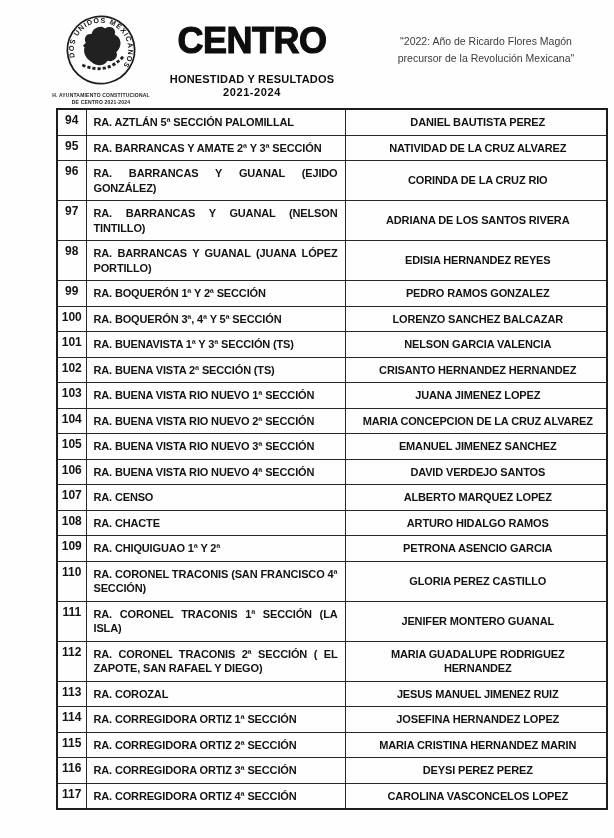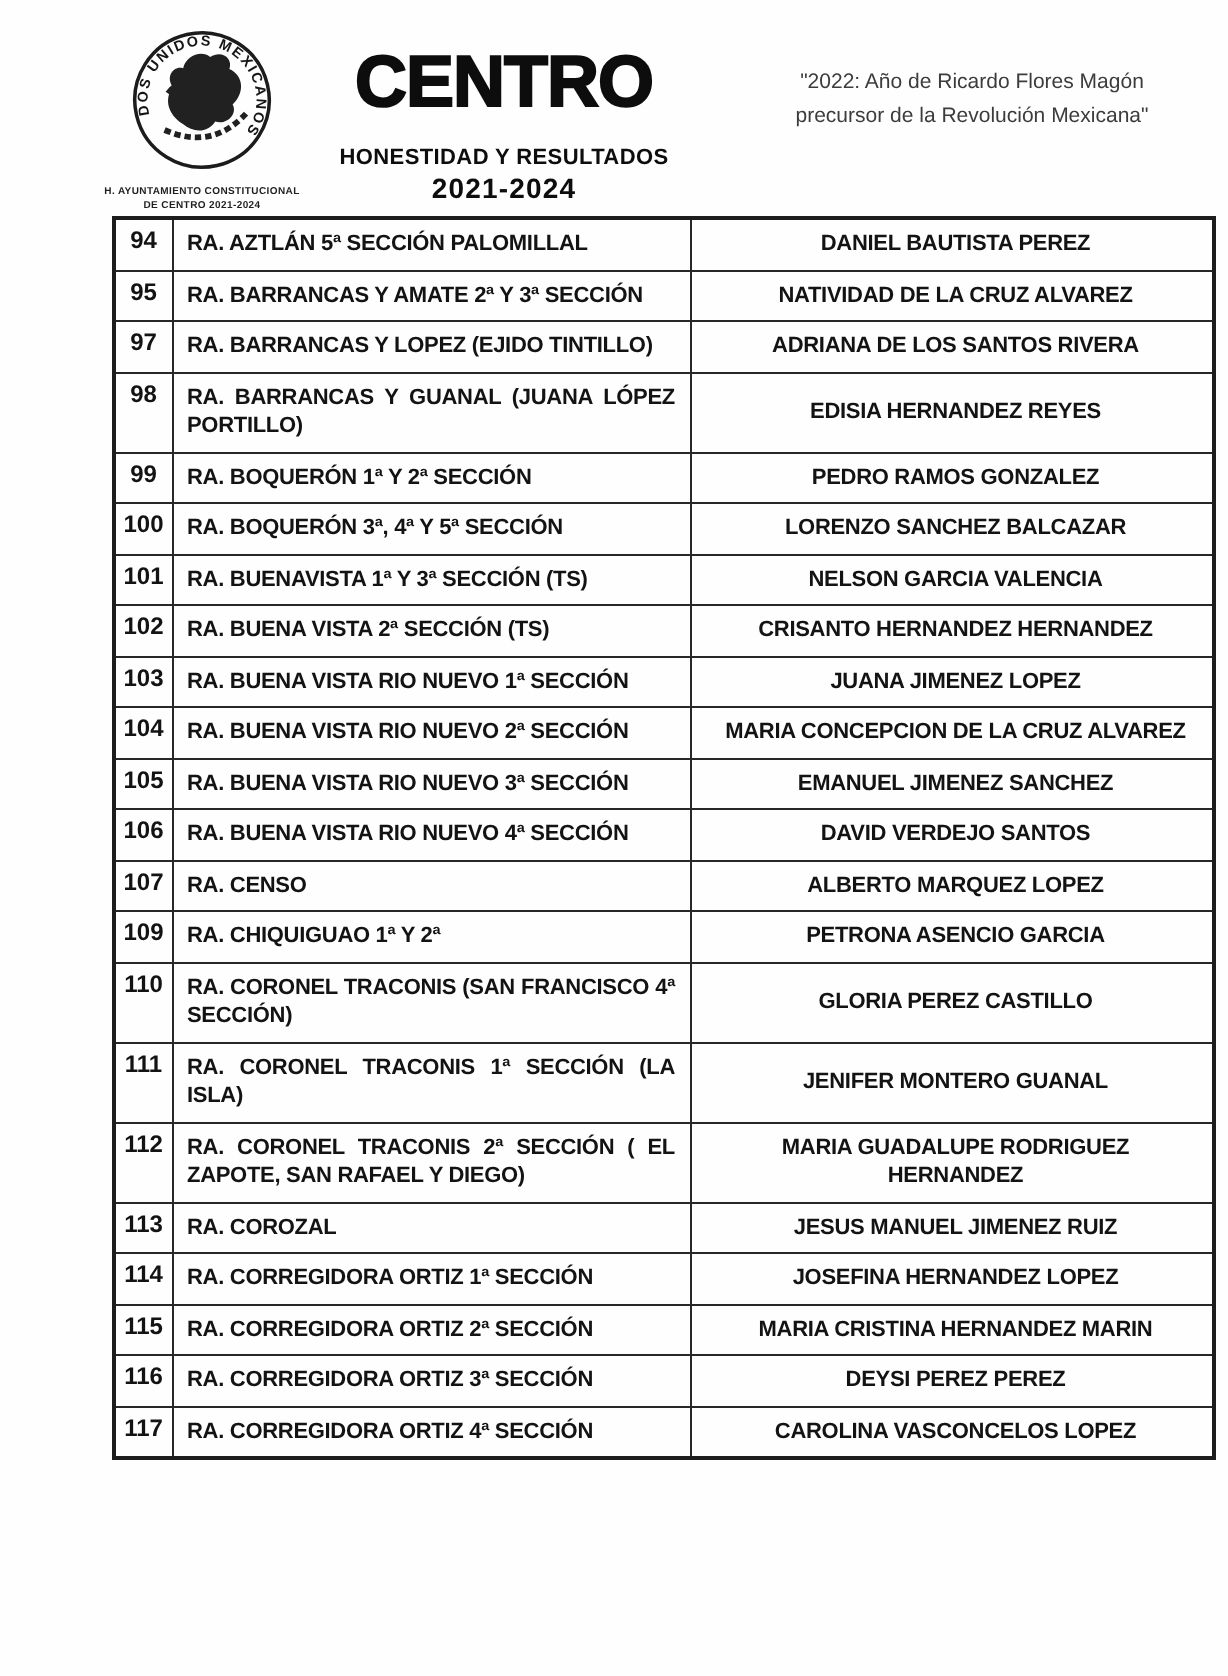--- a/index.html
+++ b/index.html
@@ -12,21 +12,21 @@
   }
 
   
   .seal-wrap { position:absolute; left:36px; top:10px; width:130px; text-align:center; }
   .seal { width:84px; height:80px; transform:rotate(-13deg); display:inline-block; }
   .seal-caption { font-size:5px; font-weight:bold; line-height:1.3; color:#1f1f1f; letter-spacing:.2px; margin-top:-2px; }
 
   .title-block { position:absolute; left:146px; top:24px; width:212px; text-align:center; color:#0d0d0d; }
   .title { font-size:36px; font-weight:bold; line-height:.95; letter-spacing:-.5px; -webkit-text-stroke:1.1px #0d0d0d; }
   .subtitle { font-size:11px; font-weight:bold; margin-top:15px; letter-spacing:.2px; }
-  .period { font-size:14px; font-weight:bold; margin-top:1px; letter-spacing:.6px; }
+  .period { font-size:11px; font-weight:bold; margin-top:1px; letter-spacing:.6px; }
 
   .motto { position:absolute; right:8px; top:33px; width:240px; text-align:center;
            font-size:10.5px; color:#3c3c3c; line-height:1.6; }
 
   
   table.delegates {
     position:absolute; left:56px; top:108px; width:552px;
     border-collapse:collapse; table-layout:fixed;
     border:2.2px solid #1d1d1d;
   }
@@ -79,24 +79,29 @@
       <td class="loc">RA. AZTLÁN 5ª SECCIÓN PALOMILLAL</td>
       <td class="per">DANIEL BAUTISTA PEREZ</td>
     </tr>
 
     <tr>
       <td class="num">95</td>
       <td class="loc">RA. BARRANCAS Y AMATE 2ª Y 3ª SECCIÓN</td>
       <td class="per">NATIVIDAD DE LA CRUZ ALVAREZ</td>
     </tr>
 
+    <tr>
+      <td class="num">96</td>
+      <td class="loc">RA. BARRANCAS Y GUANAL (EJIDO GONZÁLEZ)</td>
+      <td class="per">CORINDA DE LA CRUZ RIO</td>
+    </tr>
 
     <tr>
       <td class="num">97</td>
-      <td class="loc">RA. BARRANCAS Y LOPEZ (EJIDO TINTILLO)</td>
+      <td class="loc">RA. BARRANCAS Y GUANAL (NELSON TINTILLO)</td>
       <td class="per">ADRIANA DE LOS SANTOS RIVERA</td>
     </tr>
 
     <tr>
       <td class="num">98</td>
       <td class="loc">RA. BARRANCAS Y GUANAL (JUANA LÓPEZ PORTILLO)</td>
       <td class="per">EDISIA HERNANDEZ REYES</td>
     </tr>
 
     <tr>
@@ -146,20 +151,25 @@
       <td class="loc">RA. BUENA VISTA RIO NUEVO 4ª SECCIÓN</td>
       <td class="per">DAVID VERDEJO SANTOS</td>
     </tr>
 
     <tr>
       <td class="num">107</td>
       <td class="loc">RA. CENSO</td>
       <td class="per">ALBERTO MARQUEZ LOPEZ</td>
     </tr>
 
+    <tr>
+      <td class="num">108</td>
+      <td class="loc">RA. CHACTE</td>
+      <td class="per">ARTURO HIDALGO RAMOS</td>
+    </tr>
 
     <tr>
       <td class="num">109</td>
       <td class="loc">RA. CHIQUIGUAO 1ª Y 2ª</td>
       <td class="per">PETRONA ASENCIO GARCIA</td>
     </tr>
 
     <tr>
       <td class="num">110</td>
       <td class="loc">RA. CORONEL TRACONIS (SAN FRANCISCO 4ª SECCIÓN)</td>

